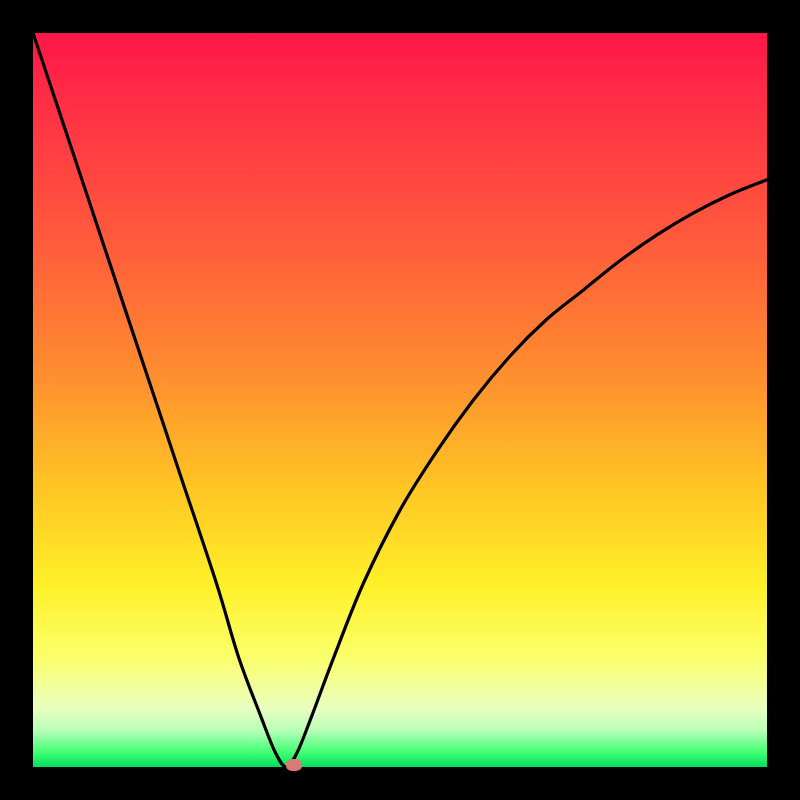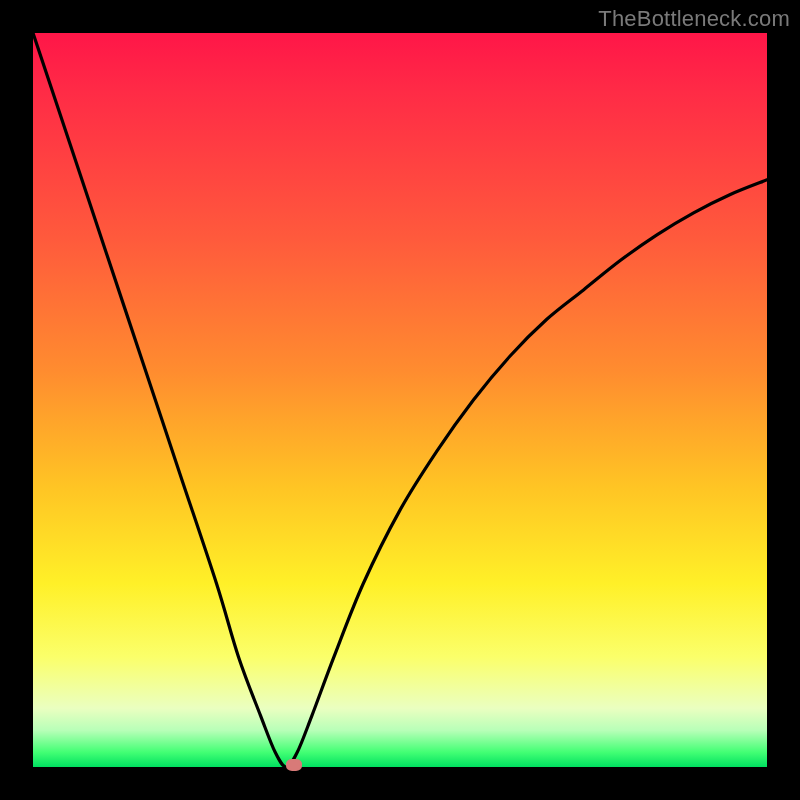--- a/index.html
+++ b/index.html
@@ -71,14 +71,13 @@
 </head>
 <body>
 
 <div class="frame">
   <div class="plot">
     <svg class="curve" viewBox="0 0 734 734" preserveAspectRatio="none">
       <path id="curve-path" d="M 0.00 0.00 C 6.12 18.35, 24.47 73.40, 36.70 110.10 C 48.93 146.80, 61.17 183.50, 73.40 220.20 C 85.63 256.90, 97.87 293.60, 110.10 330.30 C 122.33 367.00, 134.57 403.70, 146.80 440.40 C 159.03 477.10, 173.71 519.92, 183.50 550.50 C 193.29 581.08, 198.18 601.88, 205.52 623.90 C 212.86 645.92, 221.42 666.72, 227.54 682.62 C 233.66 698.52, 237.94 710.76, 242.22 719.32 C 246.50 727.88, 249.56 734.00, 253.23 734.00 C 256.90 734.00, 259.96 727.88, 264.24 719.32 C 268.52 710.76, 272.80 698.52, 278.92 682.62 C 285.04 666.72, 292.38 645.92, 300.94 623.90 C 309.50 601.88, 319.29 574.97, 330.30 550.50 C 341.31 526.03, 354.77 499.12, 367.00 477.10 C 379.23 455.08, 391.47 436.73, 403.70 418.38 C 415.93 400.03, 428.17 382.90, 440.40 367.00 C 452.63 351.10, 464.87 336.42, 477.10 322.96 C 489.33 309.50, 501.57 297.27, 513.80 286.26 C 526.03 275.25, 538.27 266.69, 550.50 256.90 C 562.73 247.11, 574.97 236.72, 587.20 227.54 C 599.43 218.37, 611.67 209.80, 623.90 201.85 C 636.13 193.90, 648.37 186.56, 660.60 179.83 C 672.83 173.10, 685.07 166.99, 697.30 161.48 C 709.53 155.97, 727.88 149.25, 734.00 146.80" fill="none" stroke="#000" stroke-width="3.2" stroke-linecap="round" stroke-linejoin="round"></path>
     </svg>
     <div class="marker" id="min-marker" style="left: 260.57px; top: 731.798px;"></div>
   </div>
-  <div class="watermark">TheBottleneck.com</div>
 </div>
 
 </body></html>

